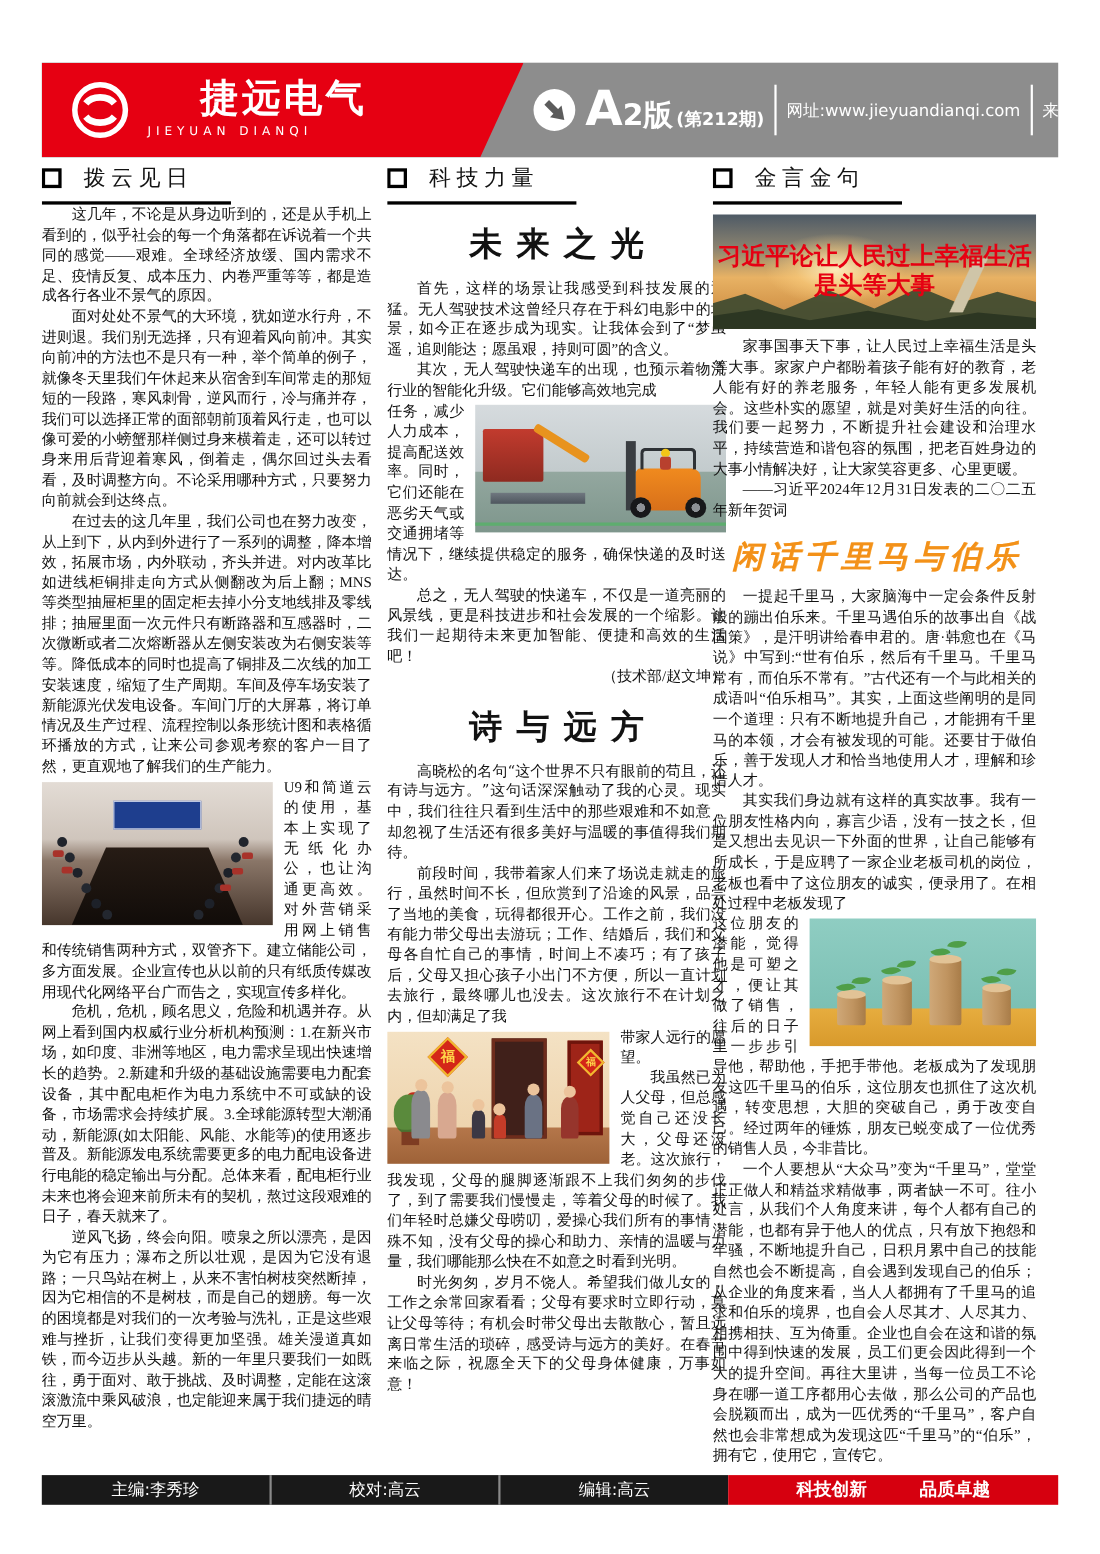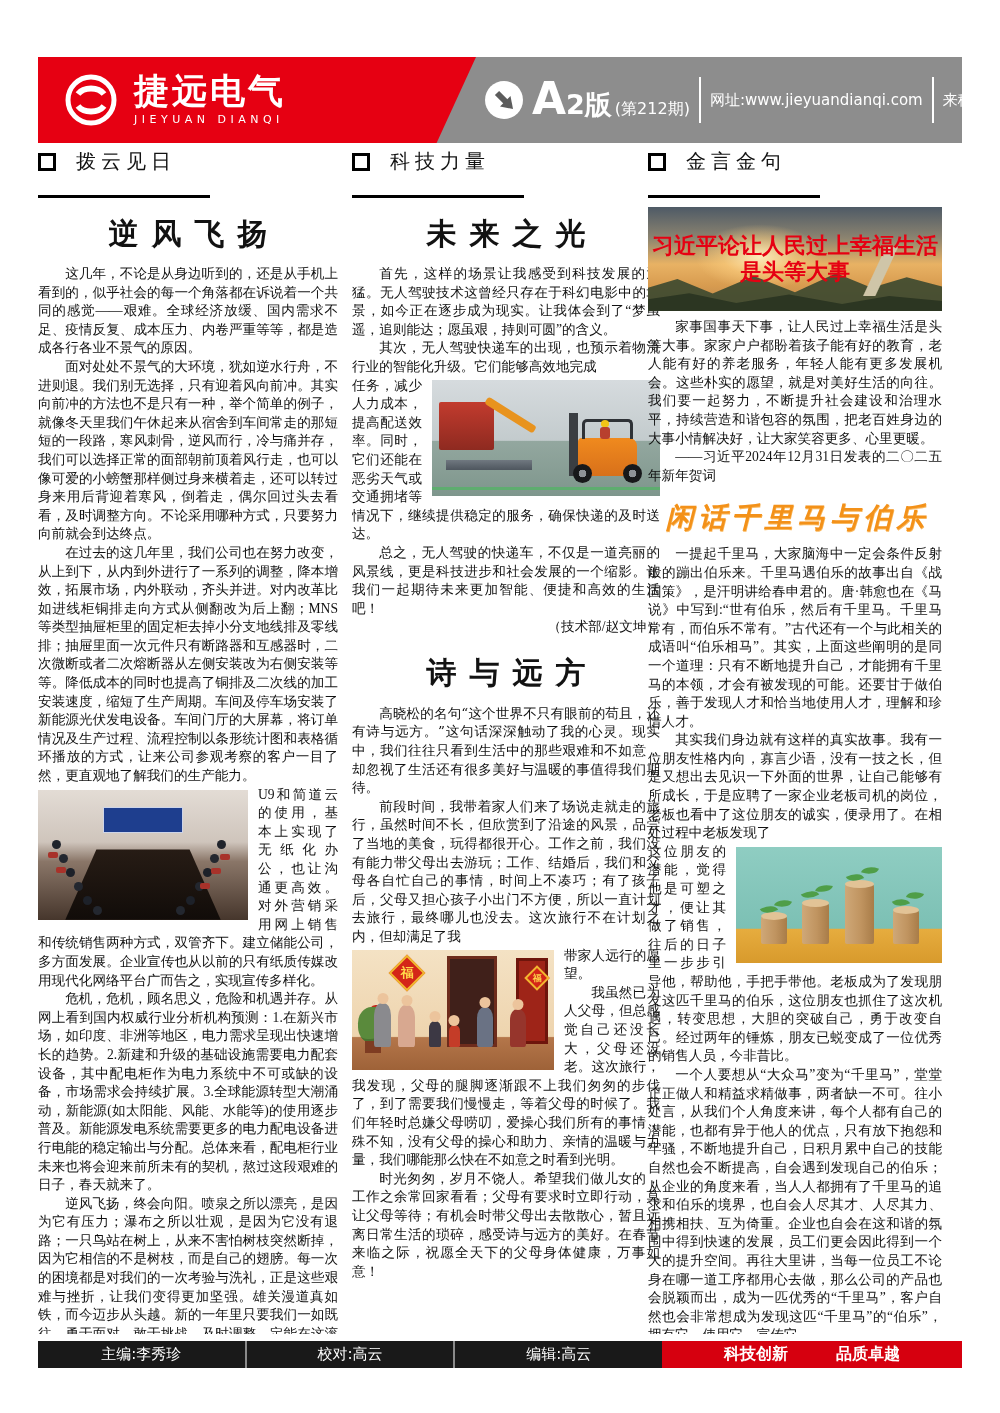--- a/index.html
+++ b/index.html
@@ -5,39 +5,39 @@
 * { margin:0; padding:0; box-sizing:border-box; }
 html,body { width:1000px; height:1413px; background:#fff; }
 body { position:relative; font-family:"Liberation Serif","DejaVu Serif",serif; color:#121212; overflow:hidden; }
 
 
 .masthead { position:absolute; left:38px; top:57px; width:924px; height:86px; background:#8d8d8d; }
 .masthead-red { position:absolute; left:0; top:0; width:438px; height:100%;
   background:#e60012; clip-path:polygon(0 0,100% 0,91% 100%,0 100%);
   display:flex; align-items:center; padding-left:26px; gap:16px; z-index:2; }
 .brand-block { display:flex; flex-direction:column; }
-.brand-cn { font-family:Liberation Serif, serif; font-weight:bold; font-size:35px; color:#fff; letter-spacing:3px; line-height:1.05; }
+.brand-cn { font-family:Liberation Mono, monospace; font-weight:bold; font-size:35px; color:#fff; letter-spacing:3px; line-height:1.05;margin-left:48px; }
 .brand-en { font-family:"DejaVu Sans",sans-serif; font-size:11px; color:#fff; letter-spacing:4.5px; margin-top:3px; }
 .masthead-gray { position:absolute; left:430px; right:0; top:0; height:100%;
   display:flex; align-items:center; color:#fff; font-family:"DejaVu Sans",sans-serif; }
 .arrow-badge { width:40px; height:40px; margin-left:16px; flex:0 0 auto; }
 .edition { display:flex; align-items:baseline; margin-left:8px; white-space:nowrap; }
 .edition-letter { font-size:44px; font-weight:bold; line-height:1; }
 .edition-num { font-size:27px; font-weight:bold; }
-.issue { font-size:16px; font-weight:normal; margin-left:3px; }
+.issue { font-size:16px; font-weight:bold; margin-left:3px; }
 .mast-sep { width:2px; height:46px; background:#fff; margin:0 9px; flex:0 0 auto; }
 .mast-info { font-size:15px; font-weight:normal; white-space:nowrap; }
 
 
 .col { position:absolute; top:148px; overflow:hidden; height:1186px; }
 #col-left  { left:38px;  width:300px; }
 #col-mid   { left:352px; width:308px; }
 #col-right { left:648px; width:294px; }
 
-.sec-head { display:flex; align-items:center; gap:20px; padding-bottom:20px; border-bottom:3px solid #000; width:172px; }
+.sec-head { display:flex; align-items:center; gap:20px; padding-bottom:8px; border-bottom:3px solid #000; width:172px; }
 .sec-square { width:18px; height:18px; border:3px solid #000; flex:0 0 auto; }
 .sec-title { font-size:20px; letter-spacing:5px; white-space:nowrap; }
 
 .art-title { font-family:"DejaVu Sans",sans-serif; font-weight:bold; font-size:30px;
   text-align:center; letter-spacing:13px; text-indent:13px; margin:16px 0 10px; }
 .art-title.orange { color:#f39119; font-size:28px; letter-spacing:5px; text-indent:5px; margin:14px 0 8px;
   text-shadow:0.5px 0.5px 0 #f9b960;font-style:italic; }
 
 .body-text { font-size:13.6px; line-height:18.6px; text-align:justify; }
 .body-text p { margin:0; }
@@ -174,21 +174,20 @@
       <div class="mast-sep"></div>
       <span class="mast-info">来稿邮箱:jy3292923@163.com</span>
     </div>
   </header>
 
   <section class="col" id="col-left">
     <div class="sec-head">
       <span class="sec-square"></span>
       <span class="sec-title">拨云见日</span>
     </div>
-    <h1 class="art-title">逆风飞扬</h1>
     <div class="body-text">
       <p class="ind">这几年，不论是从身边听到的，还是从手机上看到的，似乎社会的每一个角落都在诉说着一个共同的感觉——艰难。全球经济放缓、国内需求不足、疫情反复、成本压力、内卷严重等等，都是造成各行各业不景气的原因。</p>
       <p class="ind">面对处处不景气的大环境，犹如逆水行舟，不进则退。我们别无选择，只有迎着风向前冲。其实向前冲的方法也不是只有一种，举个简单的例子，就像冬天里我们午休起来从宿舍到车间常走的那短短的一段路，寒风刺骨，逆风而行，冷与痛并存，我们可以选择正常的面部朝前顶着风行走，也可以像可爱的小螃蟹那样侧过身来横着走，还可以转过身来用后背迎着寒风，倒着走，偶尔回过头去看看，及时调整方向。不论采用哪种方式，只要努力向前就会到达终点。</p>
       <p class="ind">在过去的这几年里，我们公司也在努力改变，从上到下，从内到外进行了一系列的调整，降本增效，拓展市场，内外联动，齐头并进。对内改革比如进线柜铜排走向方式从侧翻改为后上翻；MNS等类型抽屉柜里的固定柜去掉小分支地线排及零线排；抽屉里面一次元件只有断路器和互感器时，二次微断或者二次熔断器从左侧安装改为右侧安装等等。降低成本的同时也提高了铜排及二次线的加工安装速度，缩短了生产周期。车间及停车场安装了新能源光伏发电设备。车间门厅的大屏幕，将订单情况及生产过程、流程控制以条形统计图和表格循环播放的方式，让来公司参观考察的客户一目了然，更直观地了解我们的生产能力。</p>
       <div class="ph ph-meeting">
         <div class="mtg-screen"></div>
         <div class="mtg-table"></div>
         <div class="mtg-heads-l"></div>
         <div class="mtg-heads-r"></div>
         <div class="mtg-vests"></div>

